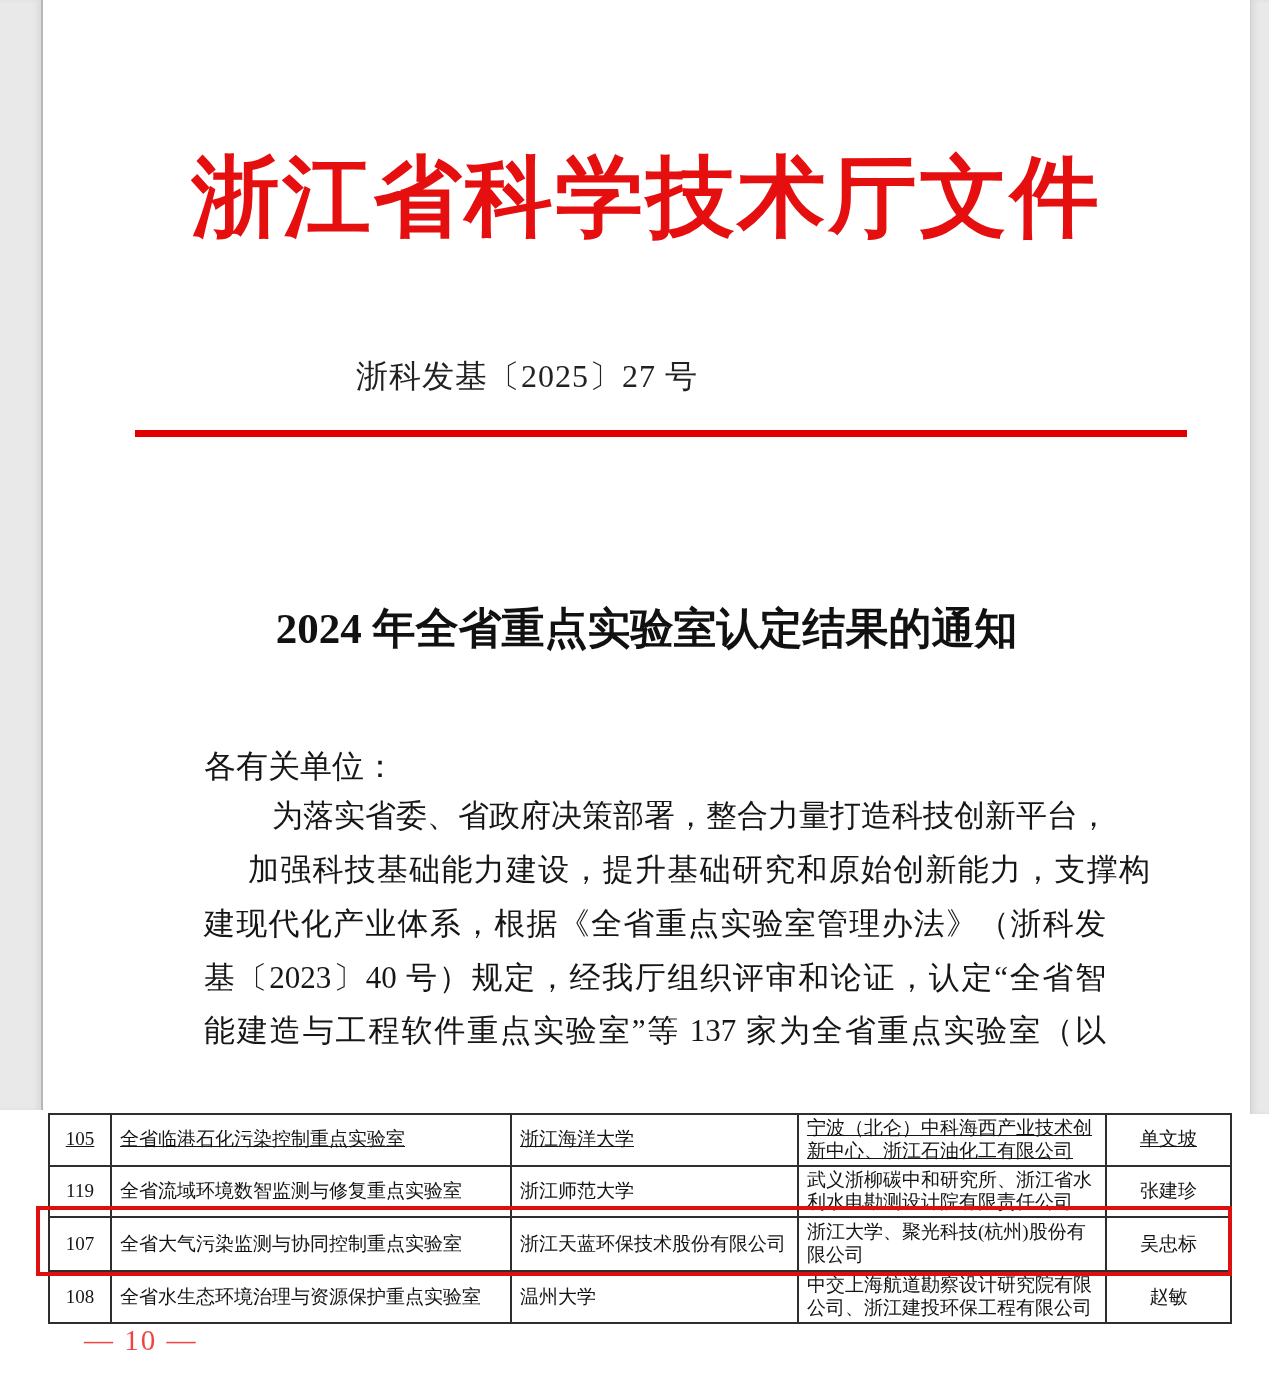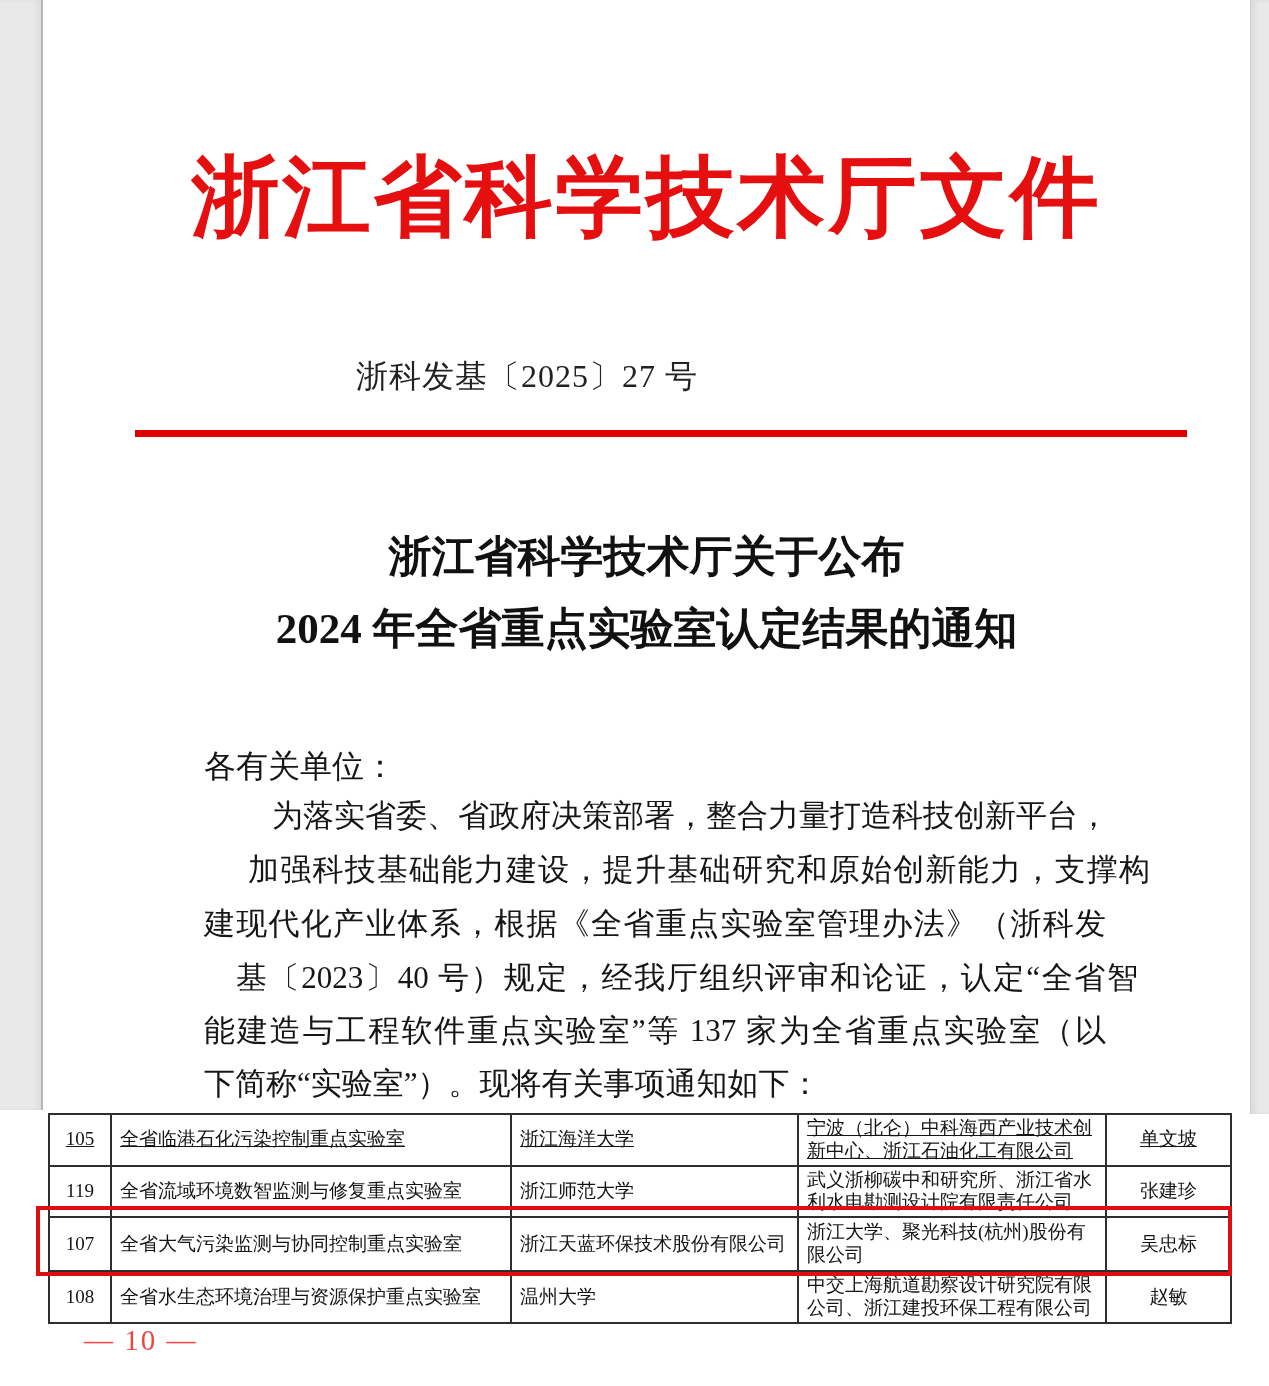--- a/index.html
+++ b/index.html
@@ -77,21 +77,21 @@
     color: #161616;
     text-align: justify;
     text-align-last: justify;
     white-space: nowrap;
   }
   .body-line.indent { text-indent: 68px; }
   .body-line.no-justify { text-align-last: left; }
   .bl0 { top: 795px; }
   .bl1 { top: 849px; margin-left: 44px; }
   .bl2 { top: 903px; }
-  .bl3 { top: 957px; margin-left: 32px; }
+  .bl3 { top: 957px; }
   .bl4 { top: 1010px; }
   .bl5 { top: 1063px; }
 
   table.labs {
     position: absolute;
     left: 48px; top: 1113px;
     width: 1182px;
     border-collapse: collapse;
     table-layout: fixed;
     font-size: 19px;
@@ -138,31 +138,29 @@
 
   <div class="margin-strip margin-left"></div>
   <div class="margin-strip margin-right"></div>
 
   <div class="header-title">浙江省科学技术厅文件</div>
 
   <div class="doc-number">浙科发基〔2025〕27 号</div>
 
   <div class="red-rule"></div>
 
-  <div class="notice-title line1">浙江省科学技术厅关于公布</div>
   <div class="notice-title line2">2024 年全省重点实验室认定结果的通知</div>
 
   <div class="salutation">各有关单位：</div>
 
   <div class="body-line indent bl0">为落实省委、省政府决策部署，整合力量打造科技创新平台，</div>
   <div class="body-line bl1">加强科技基础能力建设，提升基础研究和原始创新能力，支撑构</div>
   <div class="body-line bl2">建现代化产业体系，根据《全省重点实验室管理办法》（浙科发</div>
   <div class="body-line bl3">基〔2023〕40 号）规定，经我厅组织评审和论证，认定“全省智</div>
   <div class="body-line bl4">能建造与工程软件重点实验室”等 137 家为全省重点实验室（以</div>
-  <div class="body-line no-justify bl5">下简称“实验室”）。现将有关事项通知如下：</div>
 
   <table class="labs">
     <colgroup>
       <col style="width:62px">
       <col style="width:400px">
       <col style="width:287px">
       <col style="width:308px">
       <col style="width:125px">
     </colgroup>
     <tbody>

